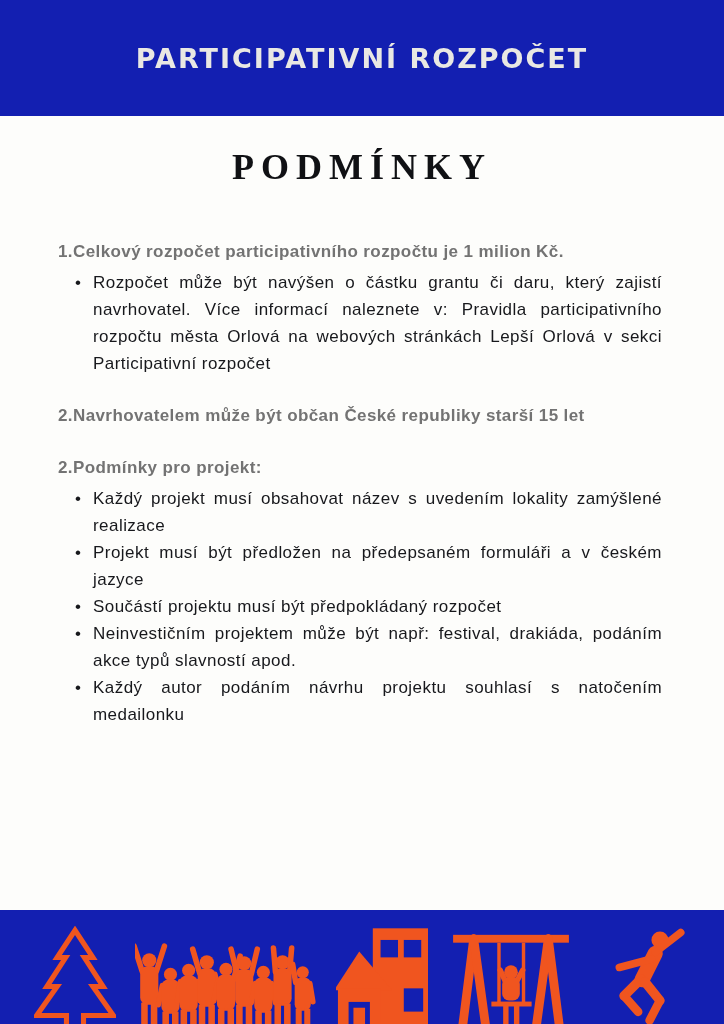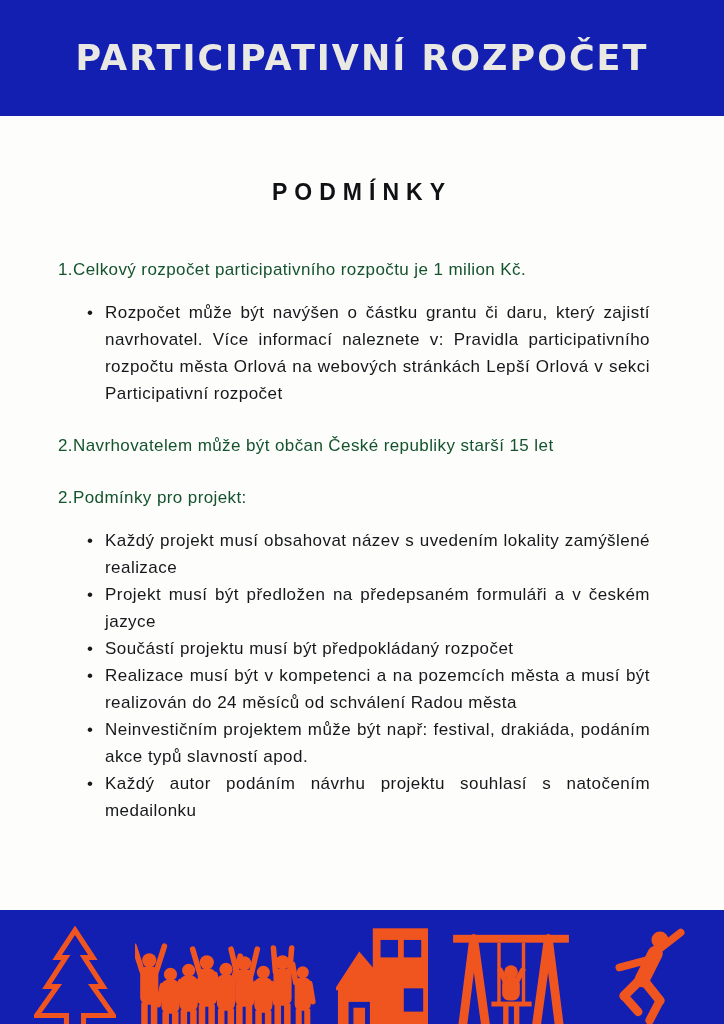--- a/index.html
+++ b/index.html
@@ -16,45 +16,45 @@
   
   .band-top {
     height: 116px; flex: 0 0 116px;
     background: #131fb1;
     display: flex; align-items: center; justify-content: center;
   }
   .poster-title {
     color: #e9e8e3;
     font-family: "DejaVu Sans", sans-serif;
     font-weight: 800;
-    font-size: 35px;
+    font-size: 27px;
     letter-spacing: 2px;
     white-space: nowrap;
   }
   
   main { flex: 1 1 auto; padding: 0 58px; }
   .page-title {
-    margin-top: 63px;
+    margin-top: 30px;
     text-align: center;
-    font-family: Liberation Sans, sans-serif;
+    font-family: Liberation Serif, serif;
     font-weight: 800;
-    font-size: 23px;
+    font-size: 36px;
     letter-spacing: 7px;
     color: #101114;
   }
   .sec { margin-top: 25px; }
   .sec:first-of-type { margin-top: 50px; }
   .sec-heading {
     font-size: 17px;
-    font-weight: 400;
+    font-weight: 700;
     letter-spacing: 0.4px;
     line-height: 27px;
-    color: #14532d;
-  }
-  ul.bullets { list-style: none; margin: 16px; padding: 0; }
+    color: #737373;
+  }
+  ul.bullets { list-style: none; margin: 4px; padding: 0; }
   li.bullet {
     position: relative;
     padding-left: 31px;
     font-size: 17px;
     line-height: 27px;
     letter-spacing: 0.45px;
     text-align: justify;
     color: #17181c;
   }
   li.bullet::before {
@@ -108,21 +108,20 @@
     <section class="sec">
       <h3 class="sec-heading">2.Navrhovatelem může být občan České republiky starší 15 let</h3>
     </section>
 
     <section class="sec">
       <h3 class="sec-heading">2.Podmínky pro projekt:</h3>
       <ul class="bullets">
         <li class="bullet">Každý projekt musí obsahovat název s uvedením lokality zamýšlené realizace</li>
         <li class="bullet">Projekt musí být předložen na předepsaném formuláři a v českém jazyce</li>
         <li class="bullet">Součástí projektu musí být předpokládaný rozpočet</li>
-        <li class="bullet">Realizace musí být v kompetenci a na pozemcích města a musí být realizován do 24 měsíců od schválení Radou města</li>
         <li class="bullet">Neinvestičním projektem může být např: festival, drakiáda, podáním akce typů slavností apod.</li>
         <li class="bullet">Každý autor podáním návrhu projektu souhlasí s natočením medailonku</li>
       </ul>
     </section>
   </main>
 
   <footer class="band-bottom">
 
     <span class="icon tree-icon-wrap">
       <svg width="82" height="104" viewBox="0 0 96 122">

